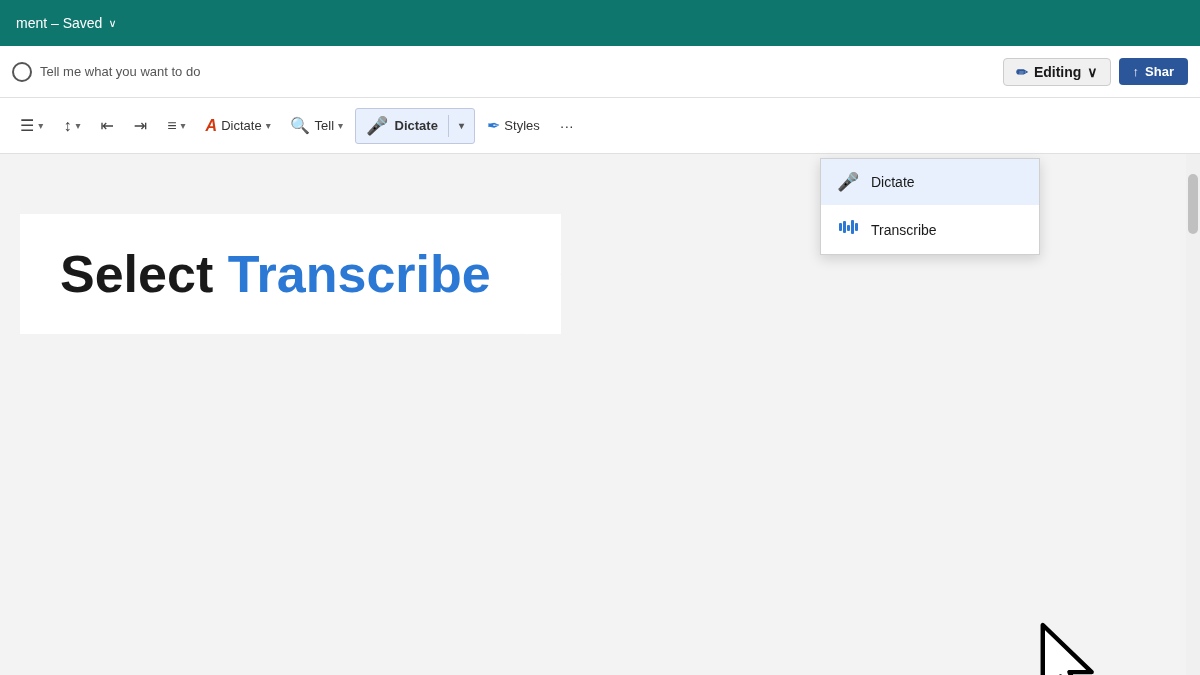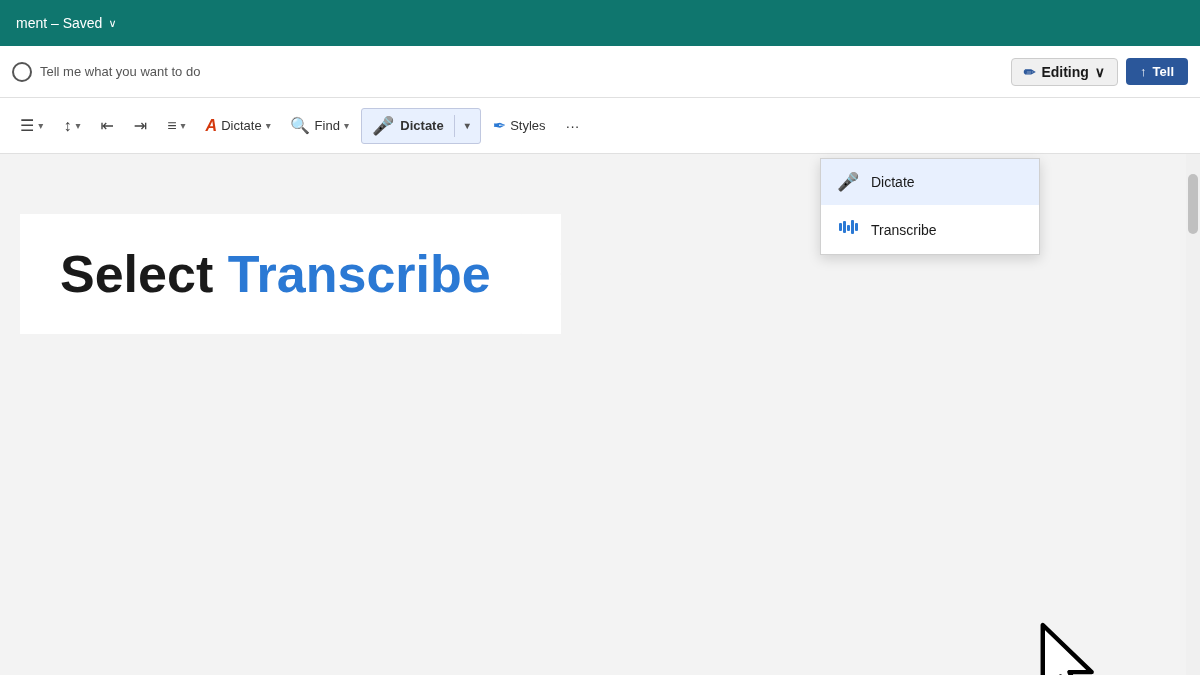--- a/index.html
+++ b/index.html
@@ -279,21 +279,21 @@
     <div class="search-icon-circle"></div>
     <span>Tell me what you want to do</span>
   </div>
   <button class="editing-btn">
     <span class="pencil-icon">✏</span>
     <span>Editing</span>
     <span>∨</span>
   </button>
   <button class="share-btn">
     <span>↑</span>
-    <span>Tell</span>
+    <span>Shar</span>
   </button>
 </div>
 
 <div class="ribbon">
   <div class="ribbon-btn">
     <span class="ribbon-icon">☰</span>
     <span class="ribbon-chevron">▾</span>
   </div>
   <div class="ribbon-btn">
     <span class="ribbon-icon">↕</span>
@@ -309,21 +309,21 @@
     <span class="ribbon-icon">≡</span>
     <span class="ribbon-chevron">▾</span>
   </div>
   <div class="ribbon-btn">
     <span class="ribbon-icon" style="color:#d4380d; font-weight:bold; font-style:italic;">A</span>
     <span>Dictate</span>
     <span class="ribbon-chevron">▾</span>
   </div>
   <div class="ribbon-btn">
     <span class="ribbon-icon">🔍</span>
-    <span>Find</span>
+    <span>Tell</span>
     <span class="ribbon-chevron">▾</span>
   </div>
 
   <div class="dictate-btn">
     <span class="mic-icon">🎤</span>
     <span>Dictate</span>
     <span class="chevron-area"></span>
     <span class="dictate-btn-chevron">▾</span>
   </div>
 

